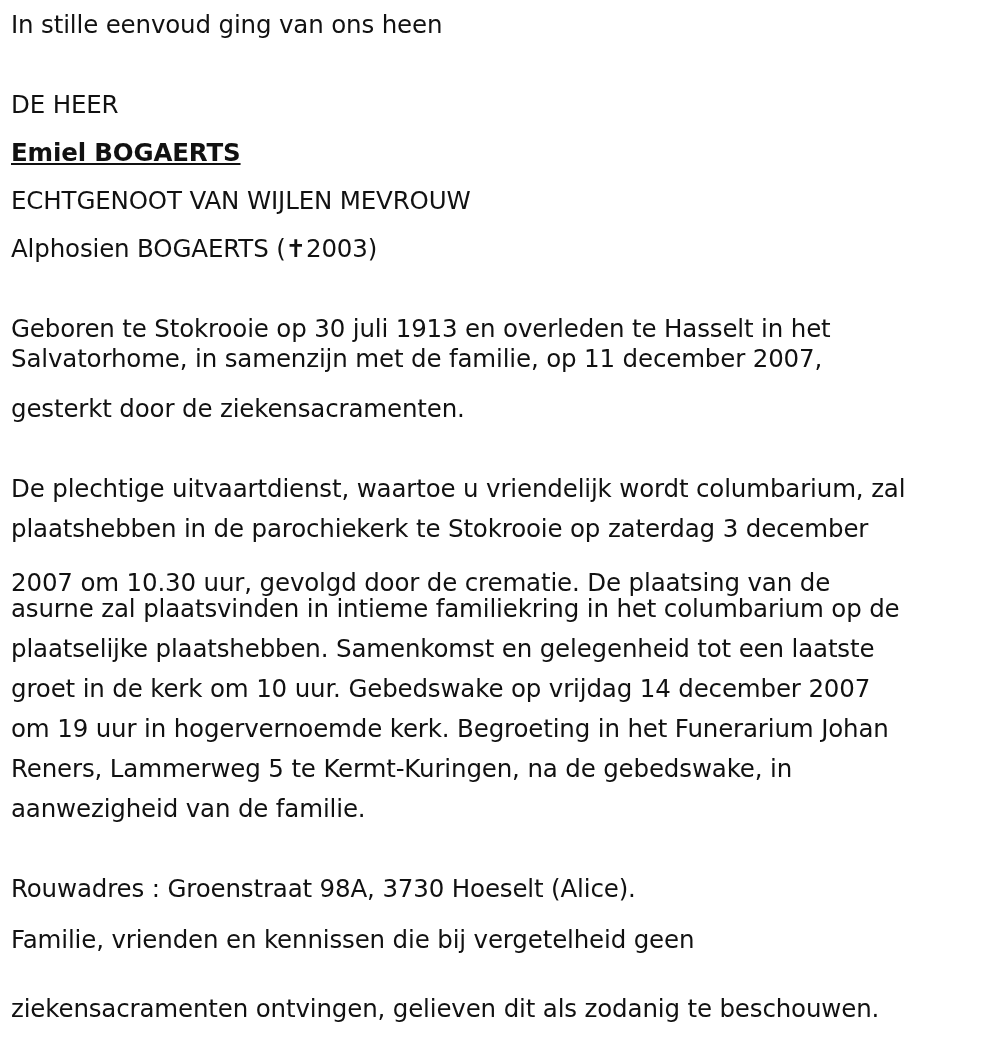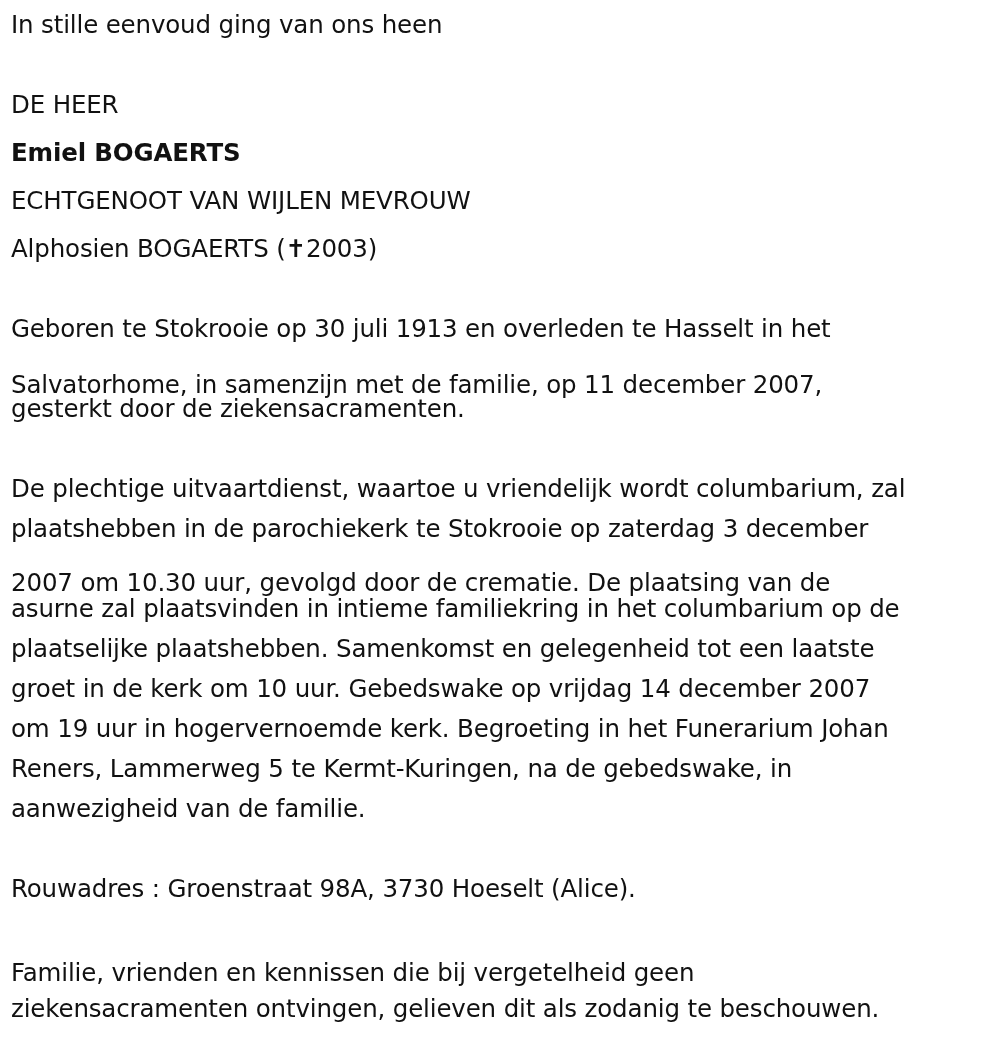--- a/index.html
+++ b/index.html
@@ -23,53 +23,53 @@
     }
     .line {
       position: absolute;
       left: 0;
       white-space: nowrap;
       font-size: 24.5px;
       line-height: 30px;
       letter-spacing: -0.15px;
       text-align: center;
     }
-    .bold { font-weight: bold; }
+    .bold { font-weight: bold; text-decoration: underline; }
     .cross { font-weight: bold; }
   </style>
 </head>
 <body>
 
 <div class="doc">
   <div class="line" style="top:10px">In stille eenvoud ging van ons heen</div>
 
   <div class="line" style="top:90px">DE HEER</div>
   <div class="line bold" style="top:138px">Emiel BOGAERTS</div>
   <div class="line" style="top:186px">ECHTGENOOT VAN WIJLEN MEVROUW</div>
   <div class="line" style="top:234px">
     <span>Alphosien BOGAERTS (</span><span class="cross">✝</span><span>2003)</span>
   </div>
 
   <div>
     <div class="line" style="top:314px">Geboren te Stokrooie op 30 juli 1913 en overleden te Hasselt in het</div>
-    <div class="line" style="top:370px">Salvatorhome, in samenzijn met de familie, op 11 december 2007,</div>
+    <div class="line" style="top:344px">Salvatorhome, in samenzijn met de familie, op 11 december 2007,</div>
     <div class="line" style="top:394px">gesterkt door de ziekensacramenten.</div>
   </div>
 
   <div>
     <div class="line" style="top:474px">De plechtige uitvaartdienst, waartoe u vriendelijk wordt columbarium, zal</div>
     <div class="line" style="top:514px">plaatshebben in de parochiekerk te Stokrooie op zaterdag 3 december</div>
     <div class="line" style="top:568px">2007 om 10.30 uur, gevolgd door de crematie. De plaatsing van de</div>
     <div class="line" style="top:594px">asurne zal plaatsvinden in intieme familiekring in het columbarium op de</div>
     <div class="line" style="top:634px">plaatselijke plaatshebben. Samenkomst en gelegenheid tot een laatste</div>
     <div class="line" style="top:674px">groet in de kerk om 10 uur. Gebedswake op vrijdag 14 december 2007</div>
     <div class="line" style="top:714px">om 19 uur in hogervernoemde kerk. Begroeting in het Funerarium Johan</div>
     <div class="line" style="top:754px">Reners, Lammerweg 5 te Kermt-Kuringen, na de gebedswake, in</div>
     <div class="line" style="top:794px">aanwezigheid van de familie.</div>
   </div>
 
   <div class="line" style="top:874px">Rouwadres : Groenstraat 98A, 3730 Hoeselt (Alice).</div>
 
   <div>
-    <div class="line" style="top:958px">Familie, vrienden en kennissen die bij vergetelheid geen</div>
+    <div class="line" style="top:925px">Familie, vrienden en kennissen die bij vergetelheid geen</div>
     <div class="line" style="top:994px">ziekensacramenten ontvingen, gelieven dit als zodanig te beschouwen.</div>
   </div>
 </div>
 
 </body></html>

